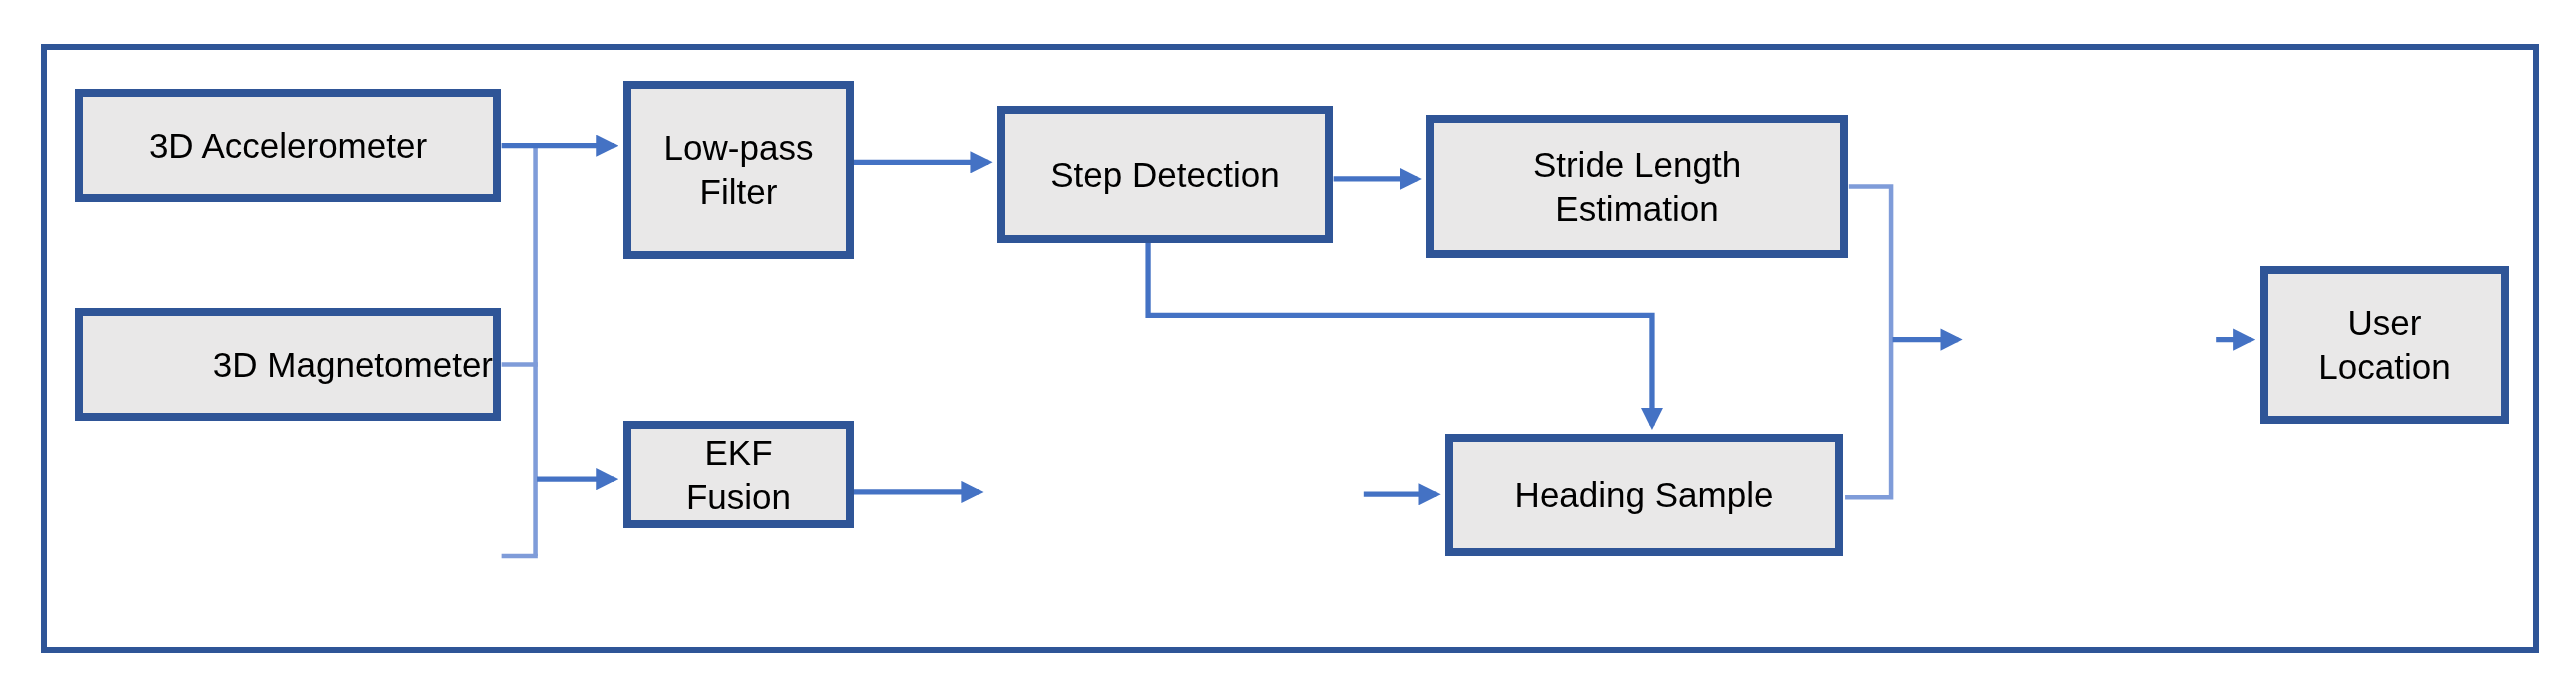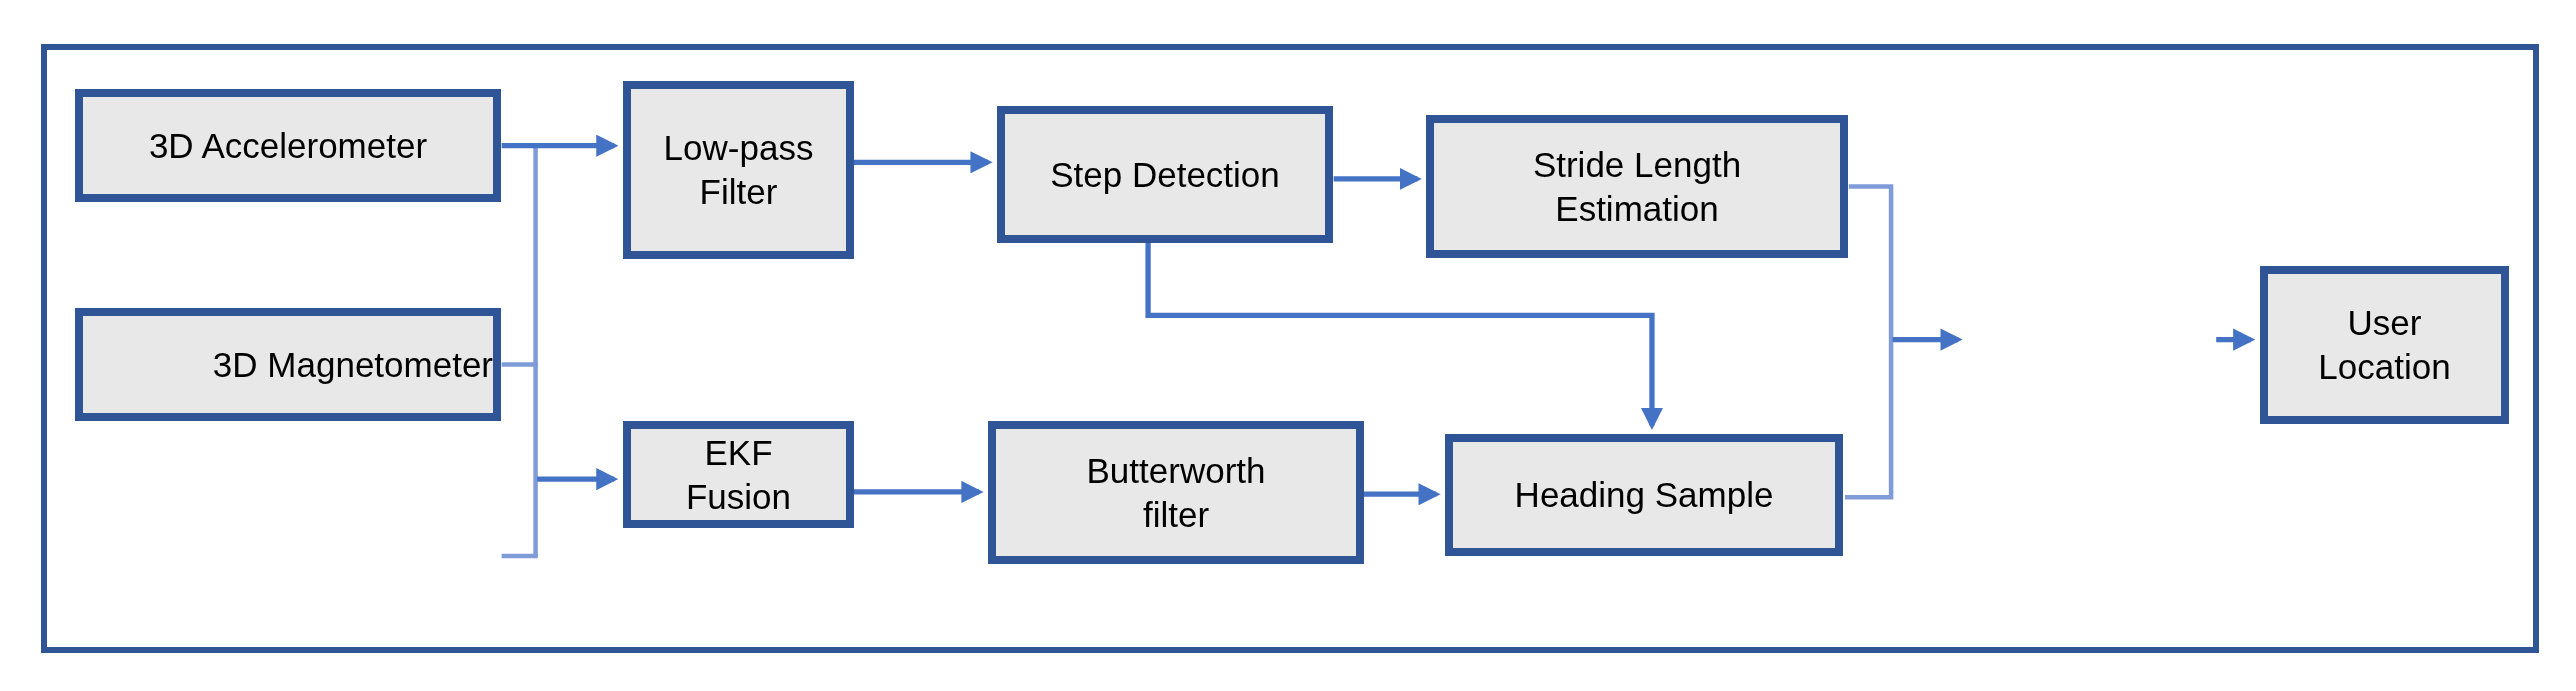--- a/index.html
+++ b/index.html
@@ -108,24 +108,20 @@
   <div class="box" style="left:1426px;top:115px;width:422px;height:143px;">
     <span>Stride Length
 Estimation</span>
   </div>
 
   <div class="box" style="left:623px;top:421px;width:231px;height:107px;">
     <span>EKF
 Fusion</span>
   </div>
 
-  <div class="box" style="left:988px;top:421px;width:376px;height:143px;">
-    <span>Butterworth
-filter</span>
-  </div>
 
   <div class="box" style="left:1445px;top:434px;width:398px;height:122px;text-align:right;">
     <span>Heading Sample</span>
   </div>
 
 
   <div class="box" style="left:2260px;top:266px;width:249px;height:158px;">
     <span>User
 Location</span>
   </div>

